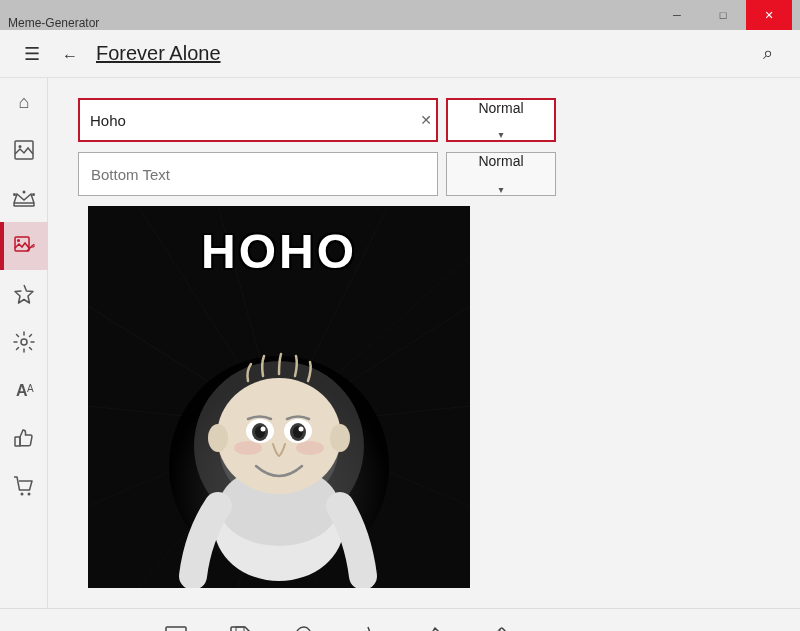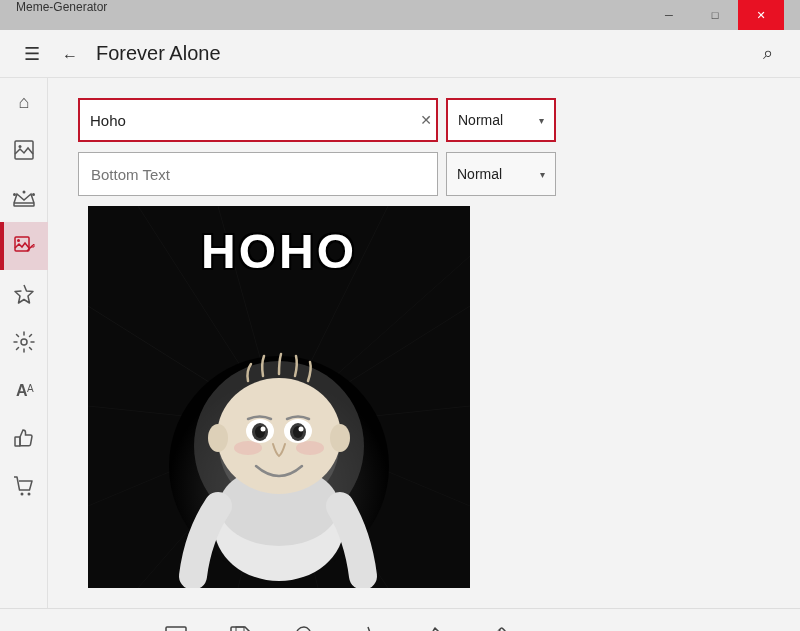--- a/index.html
+++ b/index.html
@@ -11,22 +11,22 @@
       overflow: hidden;
       display: flex;
       flex-direction: column;
     }
 
     
     .titlebar {
       height: 30px;
       background: #c0c0c0;
       display: flex;
-      align-items: flex-start;
-      padding: 0 16px;
+      align-items: flex-end;
+      padding: 0 8px;
       font-size: 12px;
       color: #333;
       flex-shrink: 0;
     }
     .titlebar-title { flex: 1; }
     .titlebar-controls { display: flex; gap: 0; }
     .titlebar-btn {
       width: 46px;
       height: 30px;
       display: flex;
@@ -79,20 +79,21 @@
       font-size: 16px;
       color: #333;
       flex-shrink: 0;
     }
     .header-title {
       flex: 1;
       font-size: 20px;
       font-weight: 300;
       color: #222;
       padding-left: 8px;
+      text-decoration: underline;
     }
     .search-header-btn {
       width: 40px;
       height: 40px;
       display: flex;
       align-items: center;
       justify-content: center;
       cursor: pointer;
       font-size: 18px;
       color: #333;
@@ -196,20 +197,21 @@
       border: 1.5px solid #aaa;
       background: #f8f8f8;
       display: flex;
       align-items: center;
       justify-content: space-between;
       padding: 0 10px;
       cursor: pointer;
       font-size: 14px;
       color: #222;
       flex-shrink: 0;
+      flex-direction: column;
     }
     .dropdown.active-border {
       border: 2px solid #c0152a;
       background: white;
     }
     .dropdown-arrow { font-size: 10px; color: #555; }
 
     
     .meme-canvas {
       width: 382px;

